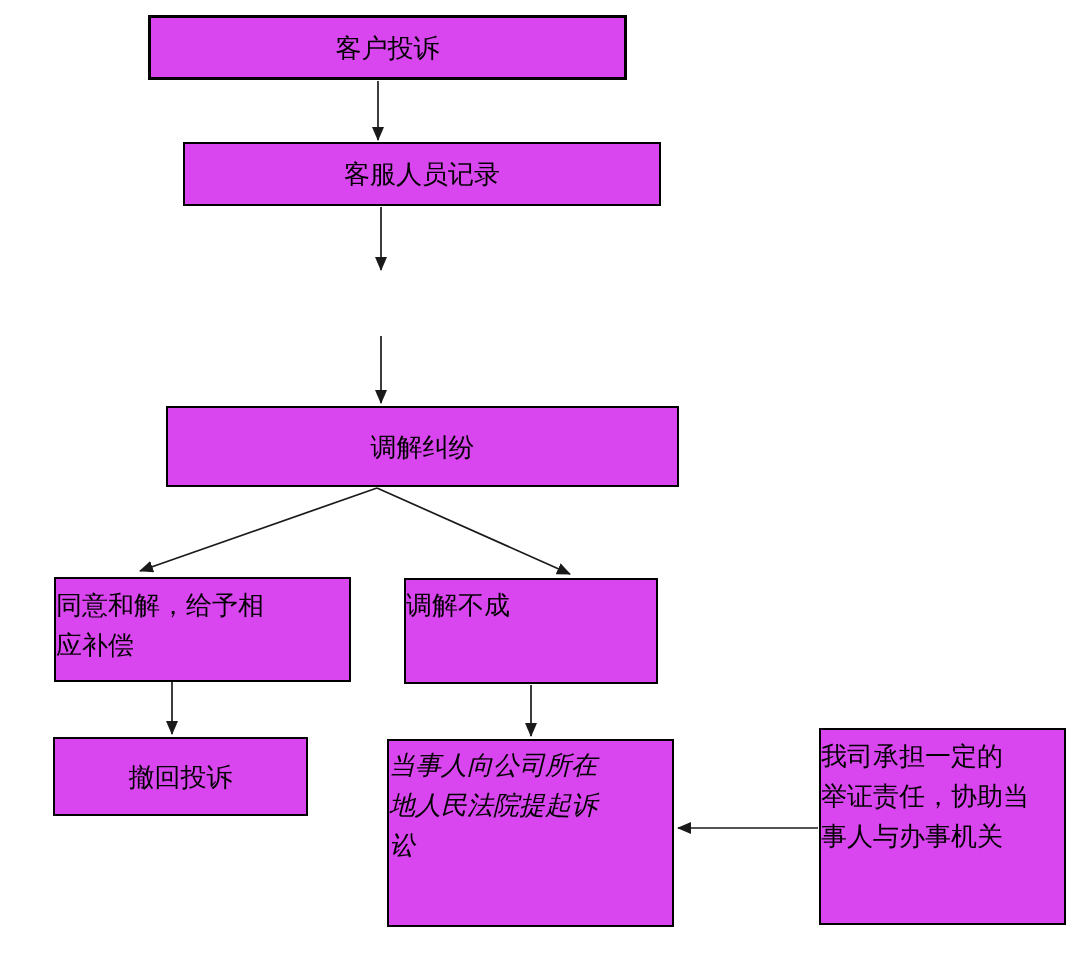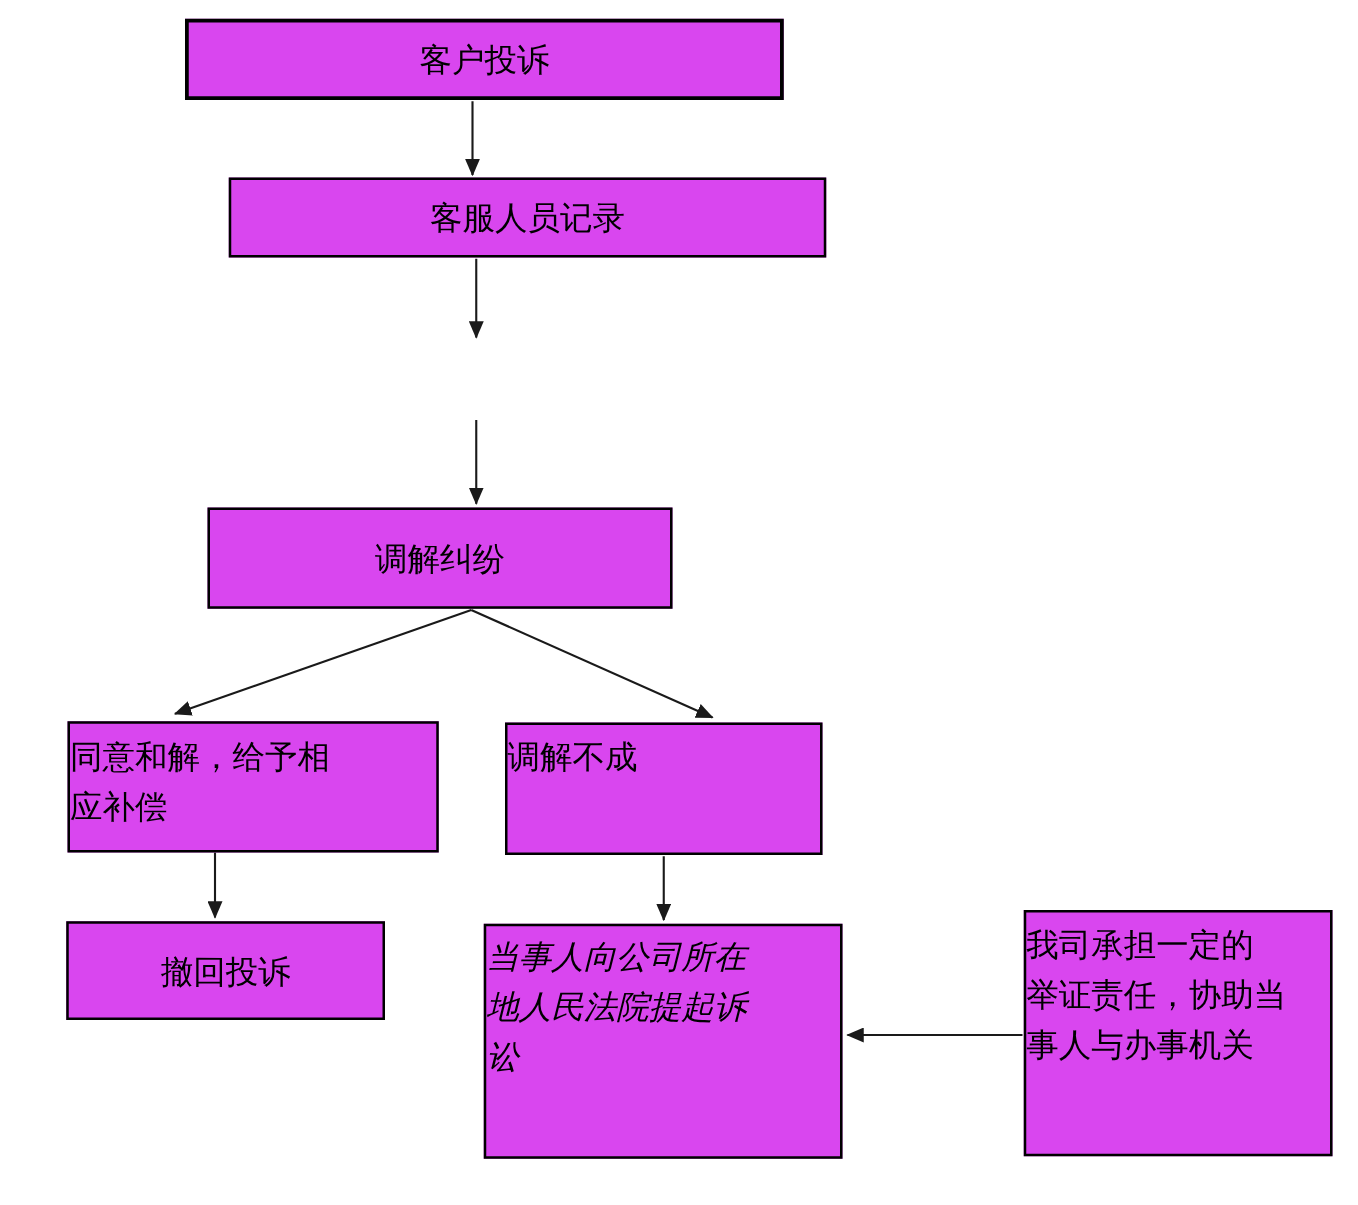--- a/index.html
+++ b/index.html
@@ -42,21 +42,21 @@
     align-items: center;
     justify-content: center;
   }
   .v-top {
     display: block;
   }
   
   .n1 { left: 148px; top: 15px;  width: 479px; height: 65px;  border-width: 3px; }
   .n2 { left: 155px; top: 142px; width: 478px; height: 64px; margin-left: 28px; }
   .n3 { left: 161px; top: 272px; width: 474px; height: 63px; }
-  .n4 { left: 166px; top: 406px; width: 372px; height: 81px; }
+  .n4 { left: 166px; top: 406px; width: 513px; height: 81px; }
   .n5 { left: 54px;  top: 577px; width: 297px; height: 105px; padding-top: 6px; }
   .n6 { left: 404px; top: 578px; width: 254px; height: 106px; padding-top: 5px; }
   .n7 { left: 53px;  top: 737px; width: 255px; height: 79px; }
   .n8 { left: 387px; top: 739px; width: 287px; height: 188px; padding-top: 4px; font-style: italic; }
   .n9 { left: 819px; top: 728px; width: 247px; height: 197px; padding-top: 6px; }
 </style>
 </head>
 <body>
 
 <div class="canvas">

